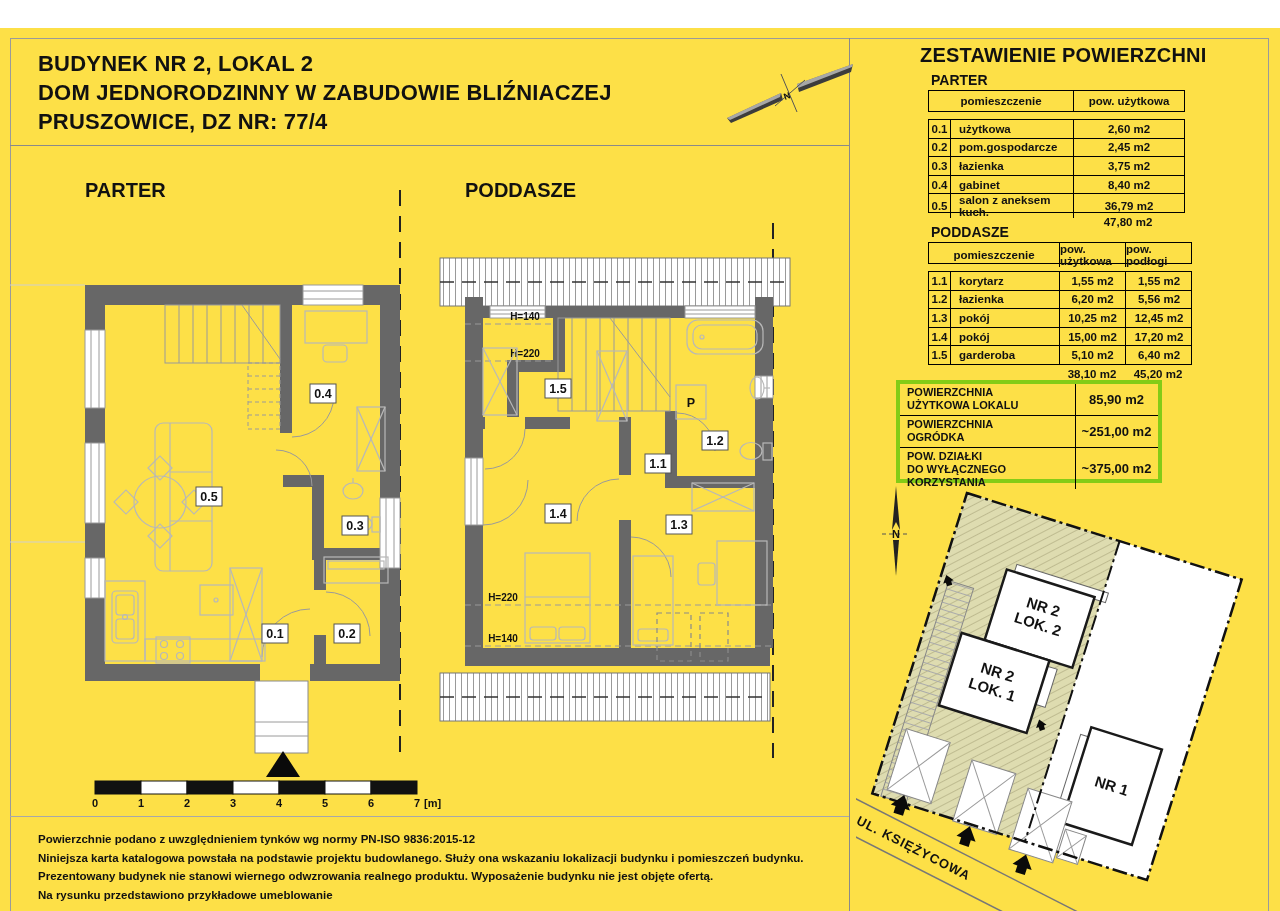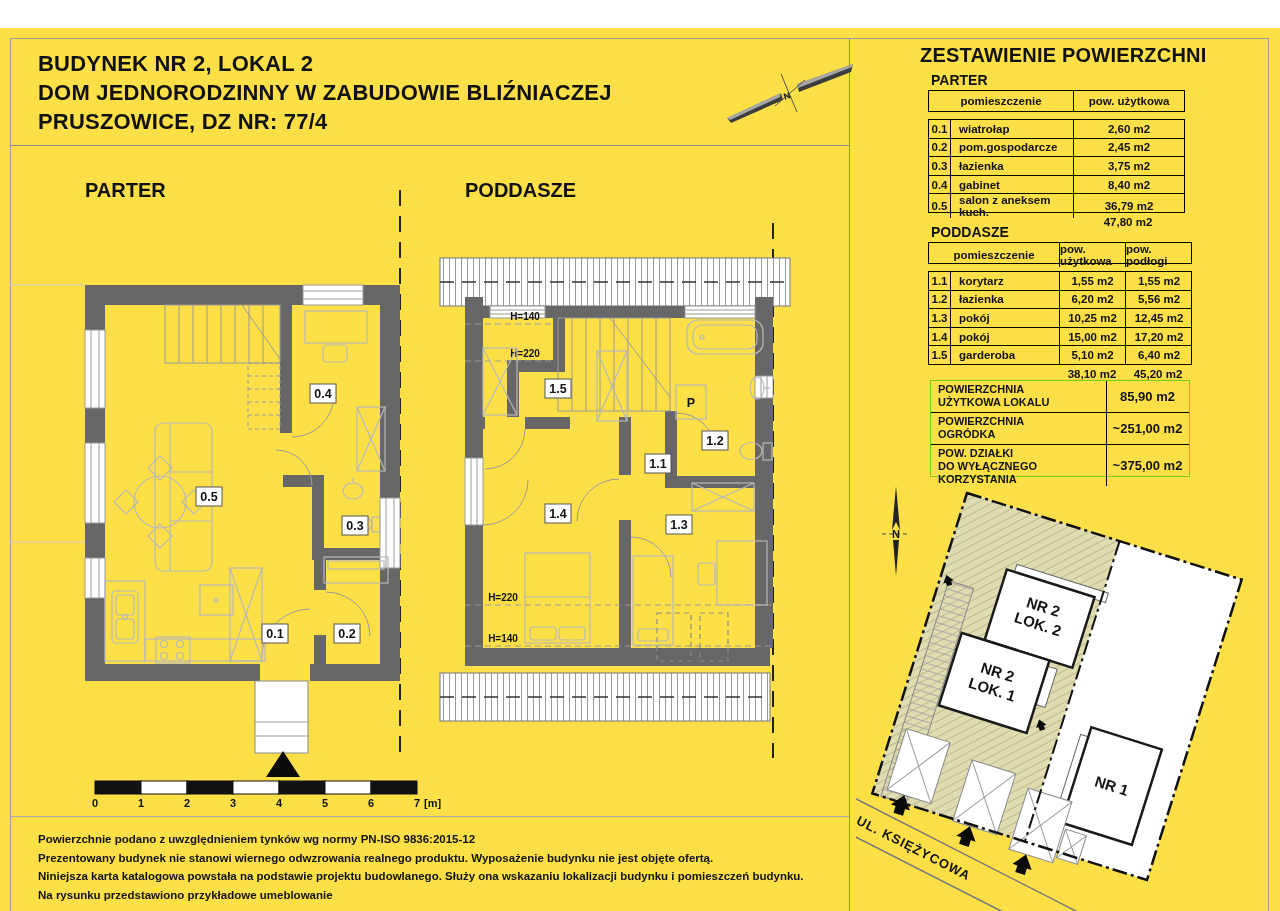--- a/index.html
+++ b/index.html
@@ -24,21 +24,21 @@
   .tr:last-child{border-bottom:none;}
   .cols-pb{grid-template-columns:22px 123px 110px;}
   .cols-db{grid-template-columns:22px 109px 66px 66px;}
   .tr .c{display:flex;align-items:center;}
   .tr .num{justify-content:center;border-right:1px solid #000;}
   .tr .name{padding-left:8px;border-right:1px solid #000;}
   .tr .val{justify-content:center;border-right:1px solid #000;}
   .tr .val:last-child{border-right:none;}
   .tbl-total{display:grid;height:19px;align-items:center;}
   .tbl-total div{text-align:center;}
-  .sum{position:absolute;left:930px;top:352px;width:258px;border:1px solid #84cc16;}
+  .sum{position:absolute;left:896px;top:352px;width:258px;border:4px solid #84cc16;}
   .sum-row{display:grid;grid-template-columns:176px 81px;border-bottom:1px solid #000;height:31px;}
   .sum-row:last-child{border-bottom:none;}
   .sum-label{border-right:1px solid #000;padding:2px 0 0 7px;font-weight:bold;font-size:11px;line-height:13px;}
   .sum-val{display:flex;align-items:center;justify-content:center;font-weight:bold;font-size:13px;}
   .footer{left:38px;top:802px;font-weight:bold;font-size:11.5px;line-height:18.5px;}
   svg text{font-family:"Liberation Sans",sans-serif;fill:#111;}
   .plan-title{font-size:20px;font-weight:bold;}
   .room-num{font-size:12.5px;font-weight:bold;}
   .hlbl{font-size:10px;font-weight:bold;}
   .tick{font-size:11px;font-weight:bold;}
@@ -344,21 +344,21 @@
   <div class="abs section-label" style="left:931px;top:44px">PARTER</div>
 
   <div class="tbl" style="left:928px;top:62px;width:257px">
     <div class="tbl-head cols-ph">
       <div class="c">pomieszczenie</div>
       <div class="c">pow. użytkowa</div>
     </div>
     <div class="tbl-body">
       <div class="tr cols-pb">
         <div class="c num">0.1</div>
-        <div class="c name">wiatrołap</div>
+        <div class="c name">użytkowa</div>
         <div class="c val">2,60 m2</div>
       </div>
       <div class="tr cols-pb">
         <div class="c num">0.2</div>
         <div class="c name">pom.gospodarcze</div>
         <div class="c val">2,45 m2</div>
       </div>
       <div class="tr cols-pb">
         <div class="c num">0.3</div>
         <div class="c name">łazienka</div>
@@ -521,17 +521,17 @@
 
     <g transform="rotate(27 6 318)">
       <line x1="-4" y1="318" x2="300" y2="318" stroke="#777" stroke-width="1.5"></line>
       <line x1="-4" y1="352" x2="255" y2="352" stroke="#777" stroke-width="1.5"></line>
       <text class="street-lbl" x="10" y="340">UL. KSIĘŻYCOWA</text>
     </g>
   </svg>
 
   <div class="abs footer">
     <div>Powierzchnie podano z uwzględnieniem tynków wg normy PN-ISO 9836:2015-12</div>
+    <div>Niniejsza karta katalogowa powstała na podstawie projektu budowlanego. Służy ona wskazaniu lokalizacji budynku i pomieszczeń budynku.</div>
     <div>Prezentowany budynek nie stanowi wiernego odwzrowania realnego produktu. Wyposażenie budynku nie jest objęte ofertą.</div>
-    <div>Niniejsza karta katalogowa powstała na podstawie projektu budowlanego. Służy ona wskazaniu lokalizacji budynku i pomieszczeń budynku.</div>
     <div>Na rysunku przedstawiono przykładowe umeblowanie</div>
   </div>
 </div>
 
 </body></html>

